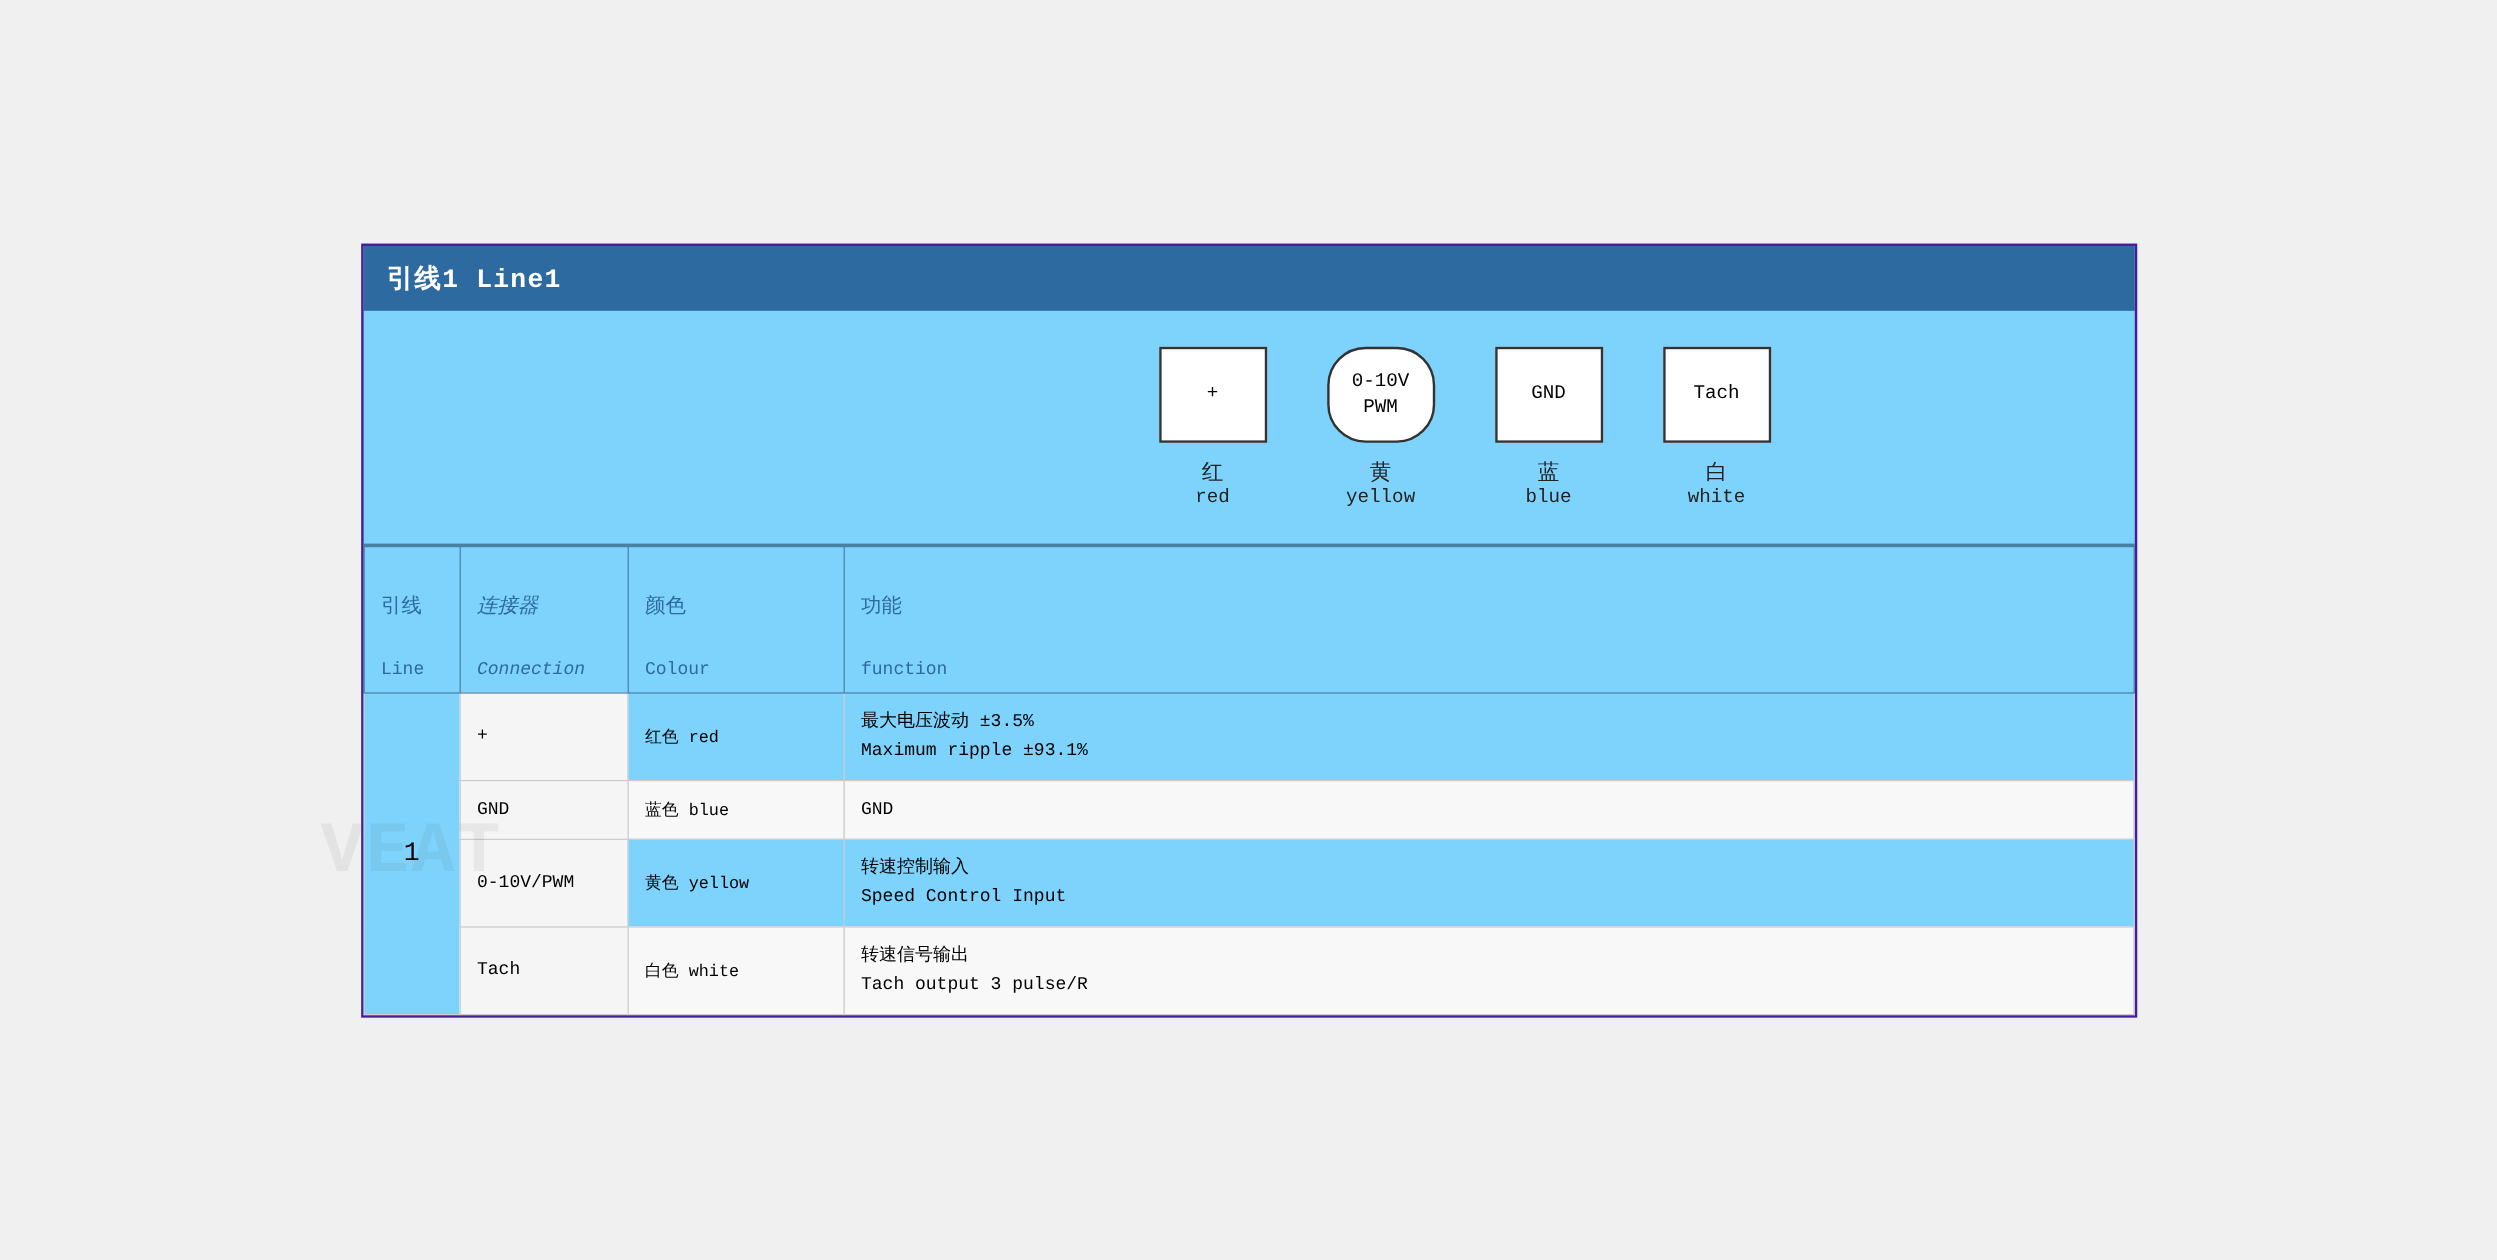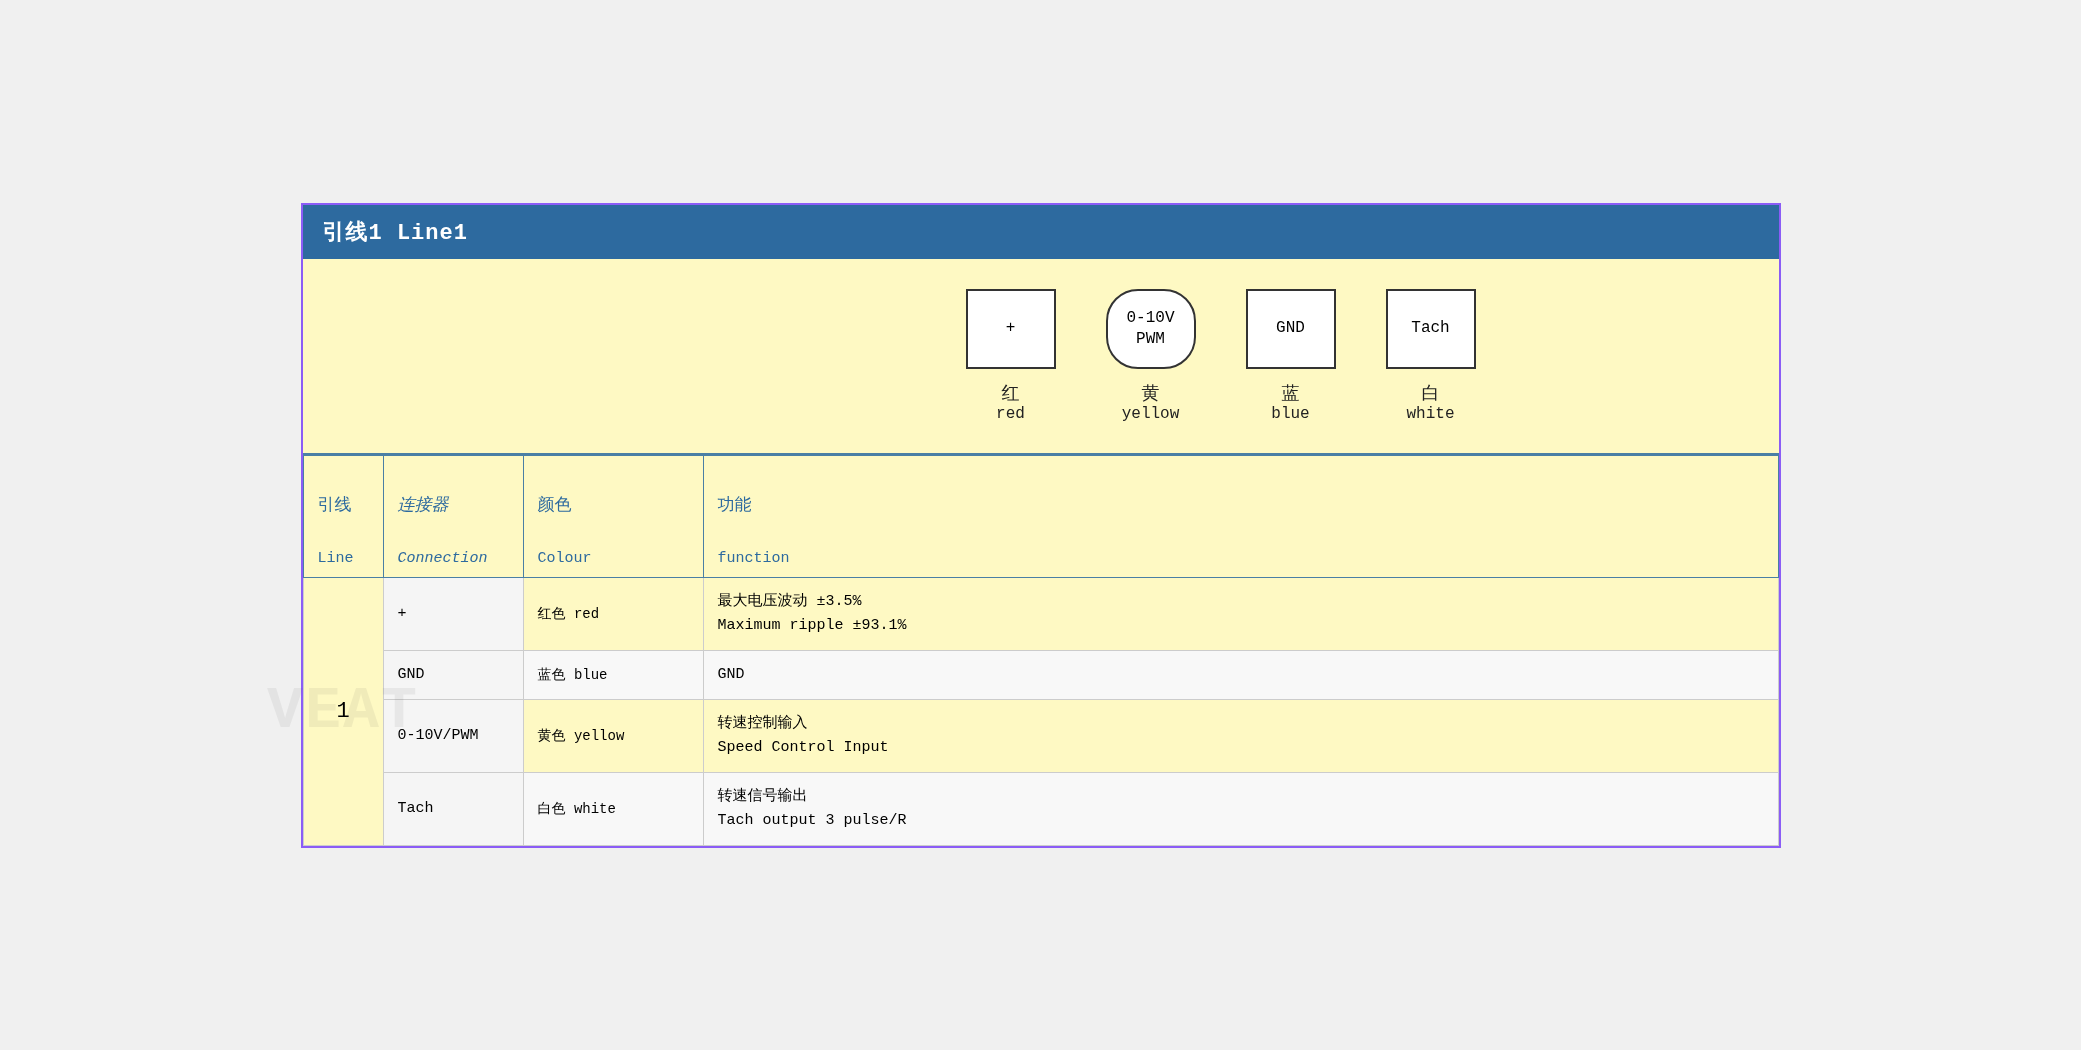--- a/index.html
+++ b/index.html
@@ -13,22 +13,22 @@
       font-family: 'Courier New', Courier, monospace;
       display: flex;
       justify-content: center;
       align-items: center;
       min-height: 100vh;
       padding: 20px;
     }
 
     .outer-container {
       width: 1480px;
-      background: #fef9c3;
-      border: 2px solid #8b5cf6;
+      background: #7dd3fc;
+      border: 2px solid #4c1d95;
     }
 
     .title-bar {
       background: #2d6a9f;
       color: white;
       font-size: 22px;
       font-weight: bold;
       padding: 12px 20px;
       letter-spacing: 1px;
     }

